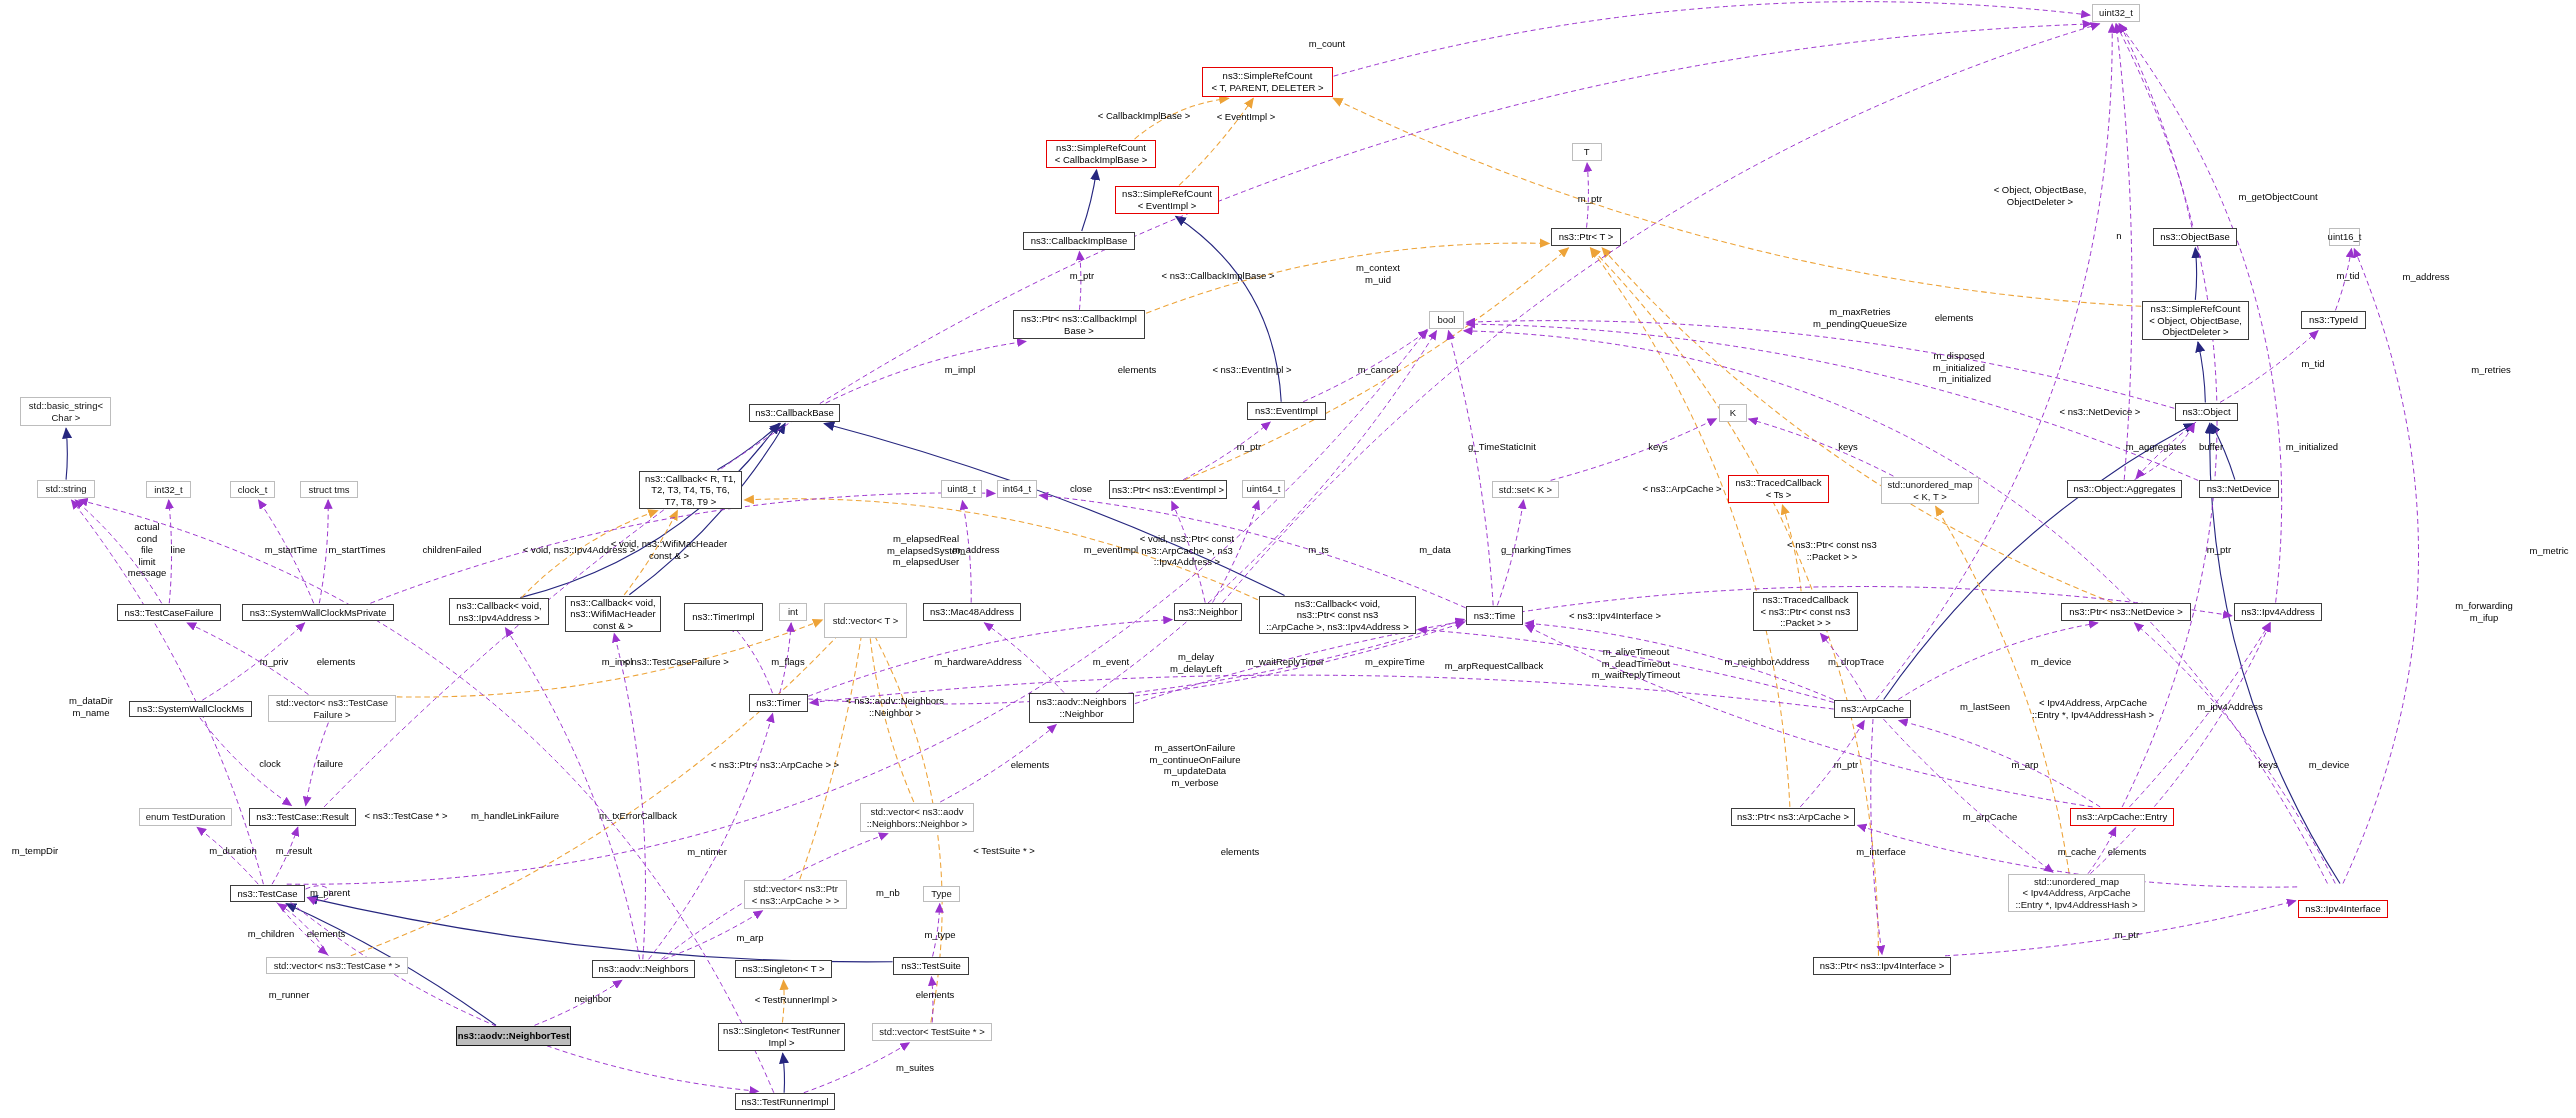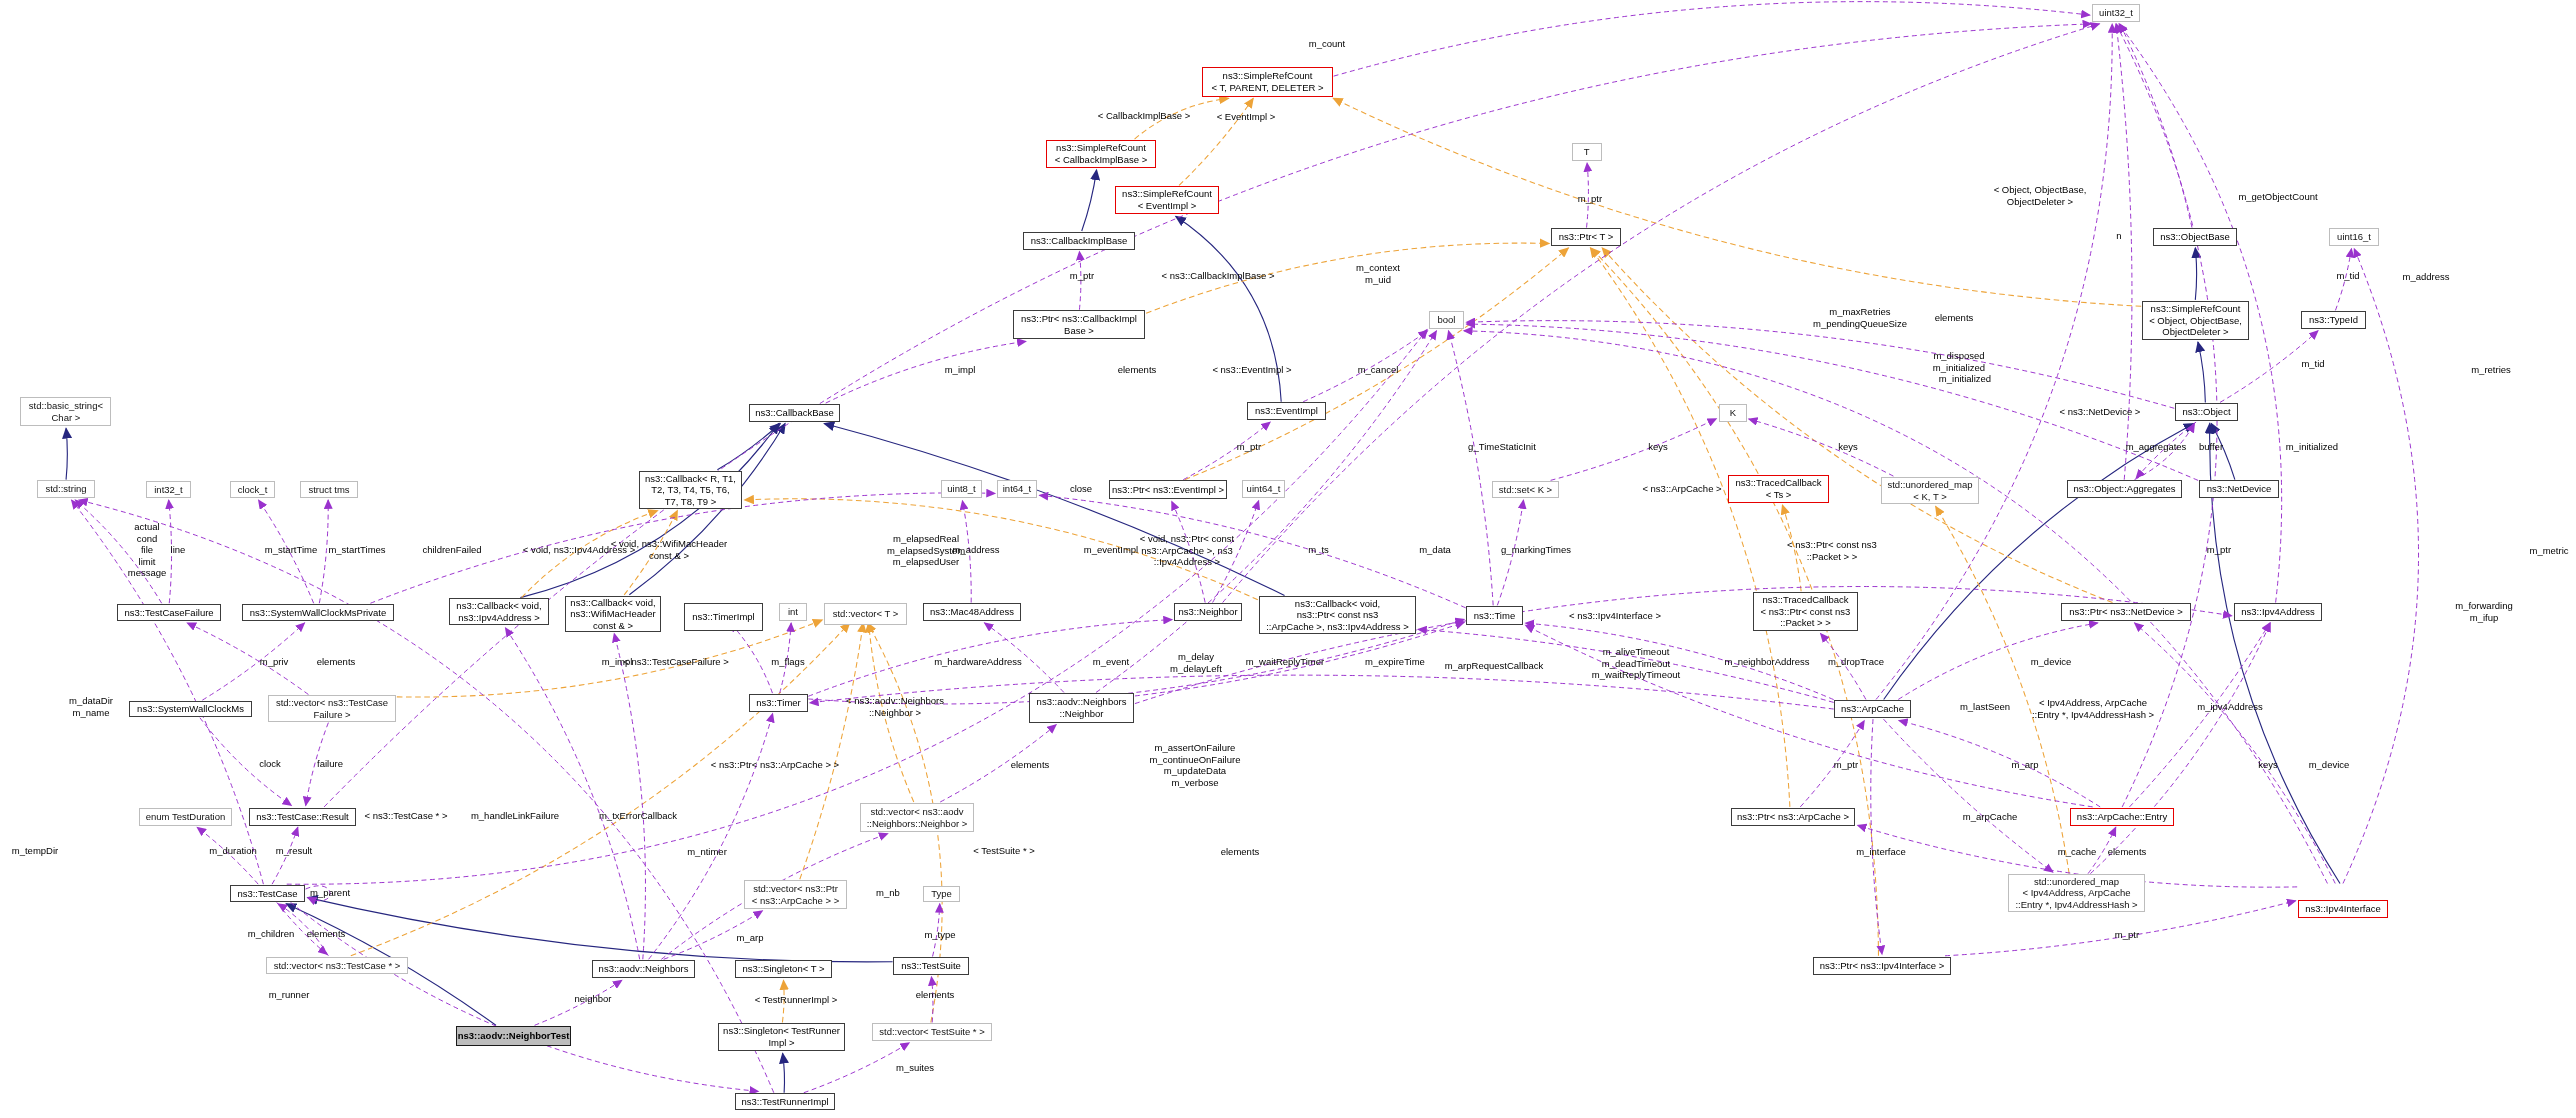--- a/index.html
+++ b/index.html
@@ -169,21 +169,21 @@
     </div>
     <div class="node style-class" style="left: 1023px; top: 232px; width: 112px; height: 17.6px;">
       <div>ns3::CallbackImplBase</div>
     </div>
     <div class="node style-class" style="left: 1551px; top: 228px; width: 70px; height: 17.6px;">
       <div>ns3::Ptr&lt; T &gt;</div>
     </div>
     <div class="node style-class" style="left: 2153px; top: 228px; width: 84px; height: 17.6px;">
       <div>ns3::ObjectBase</div>
     </div>
-    <div class="node style-template" style="left: 2329px; top: 228px; width: 50px; height: 18px;">
+    <div class="node style-template" style="left: 2329px; top: 228px; width: 31px; height: 18px;">
       <div>uint16_t</div>
     </div>
     <div class="node style-class" style="left: 1013px; top: 310px; width: 132px; height: 29px;">
       <div>ns3::Ptr&lt; ns3::CallbackImpl</div>
       <div>Base &gt;</div>
     </div>
     <div class="node style-template" style="left: 1429px; top: 311px; width: 35px; height: 17.6px;">
       <div>bool</div>
     </div>
     <div class="node style-class" style="left: 2142px; top: 301px; width: 107px; height: 39px;">
@@ -270,21 +270,21 @@
     </div>
     <div class="node style-class" style="left: 242px; top: 604px; width: 152px; height: 17px;">
       <div>ns3::SystemWallClockMsPrivate</div>
     </div>
     <div class="node style-class" style="left: 684px; top: 603px; width: 79px; height: 28px;">
       <div>ns3::TimerImpl</div>
     </div>
     <div class="node style-template" style="left: 779px; top: 603px; width: 28px; height: 17.6px;">
       <div>int</div>
     </div>
-    <div class="node style-template" style="left: 824px; top: 603px; width: 83px; height: 22px;">
+    <div class="node style-template" style="left: 824px; top: 603px; width: 83px; height: 35px;">
       <div>std::vector&lt; T &gt;</div>
     </div>
     <div class="node style-class" style="left: 923px; top: 603px; width: 98px; height: 17.6px;">
       <div>ns3::Mac48Address</div>
     </div>
     <div class="node style-class" style="left: 1174px; top: 603px; width: 68px; height: 17.6px;">
       <div>ns3::Neighbor</div>
     </div>
     <div class="node style-class" style="left: 1259px; top: 596px; width: 157px; height: 38px;">
       <div>ns3::Callback&lt; void,</div>

